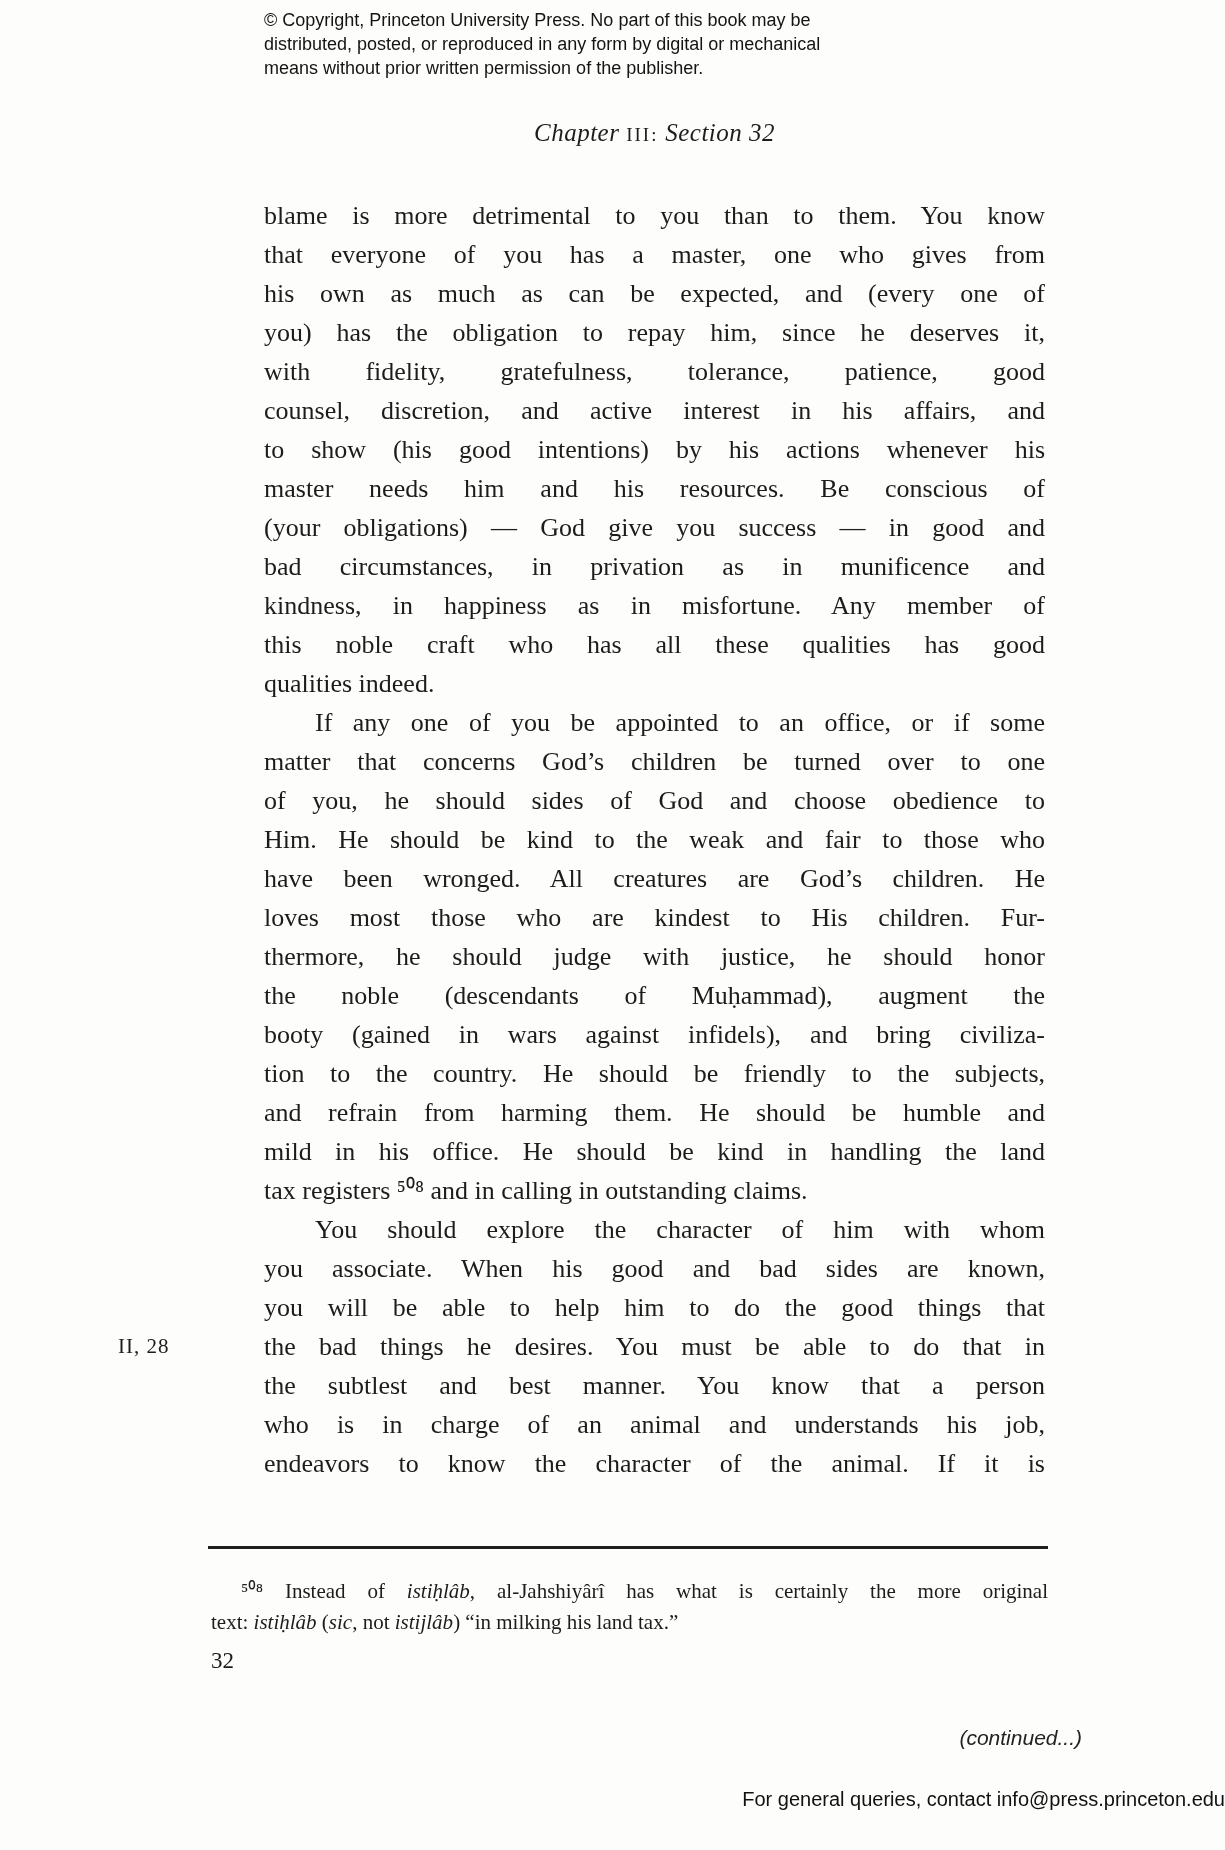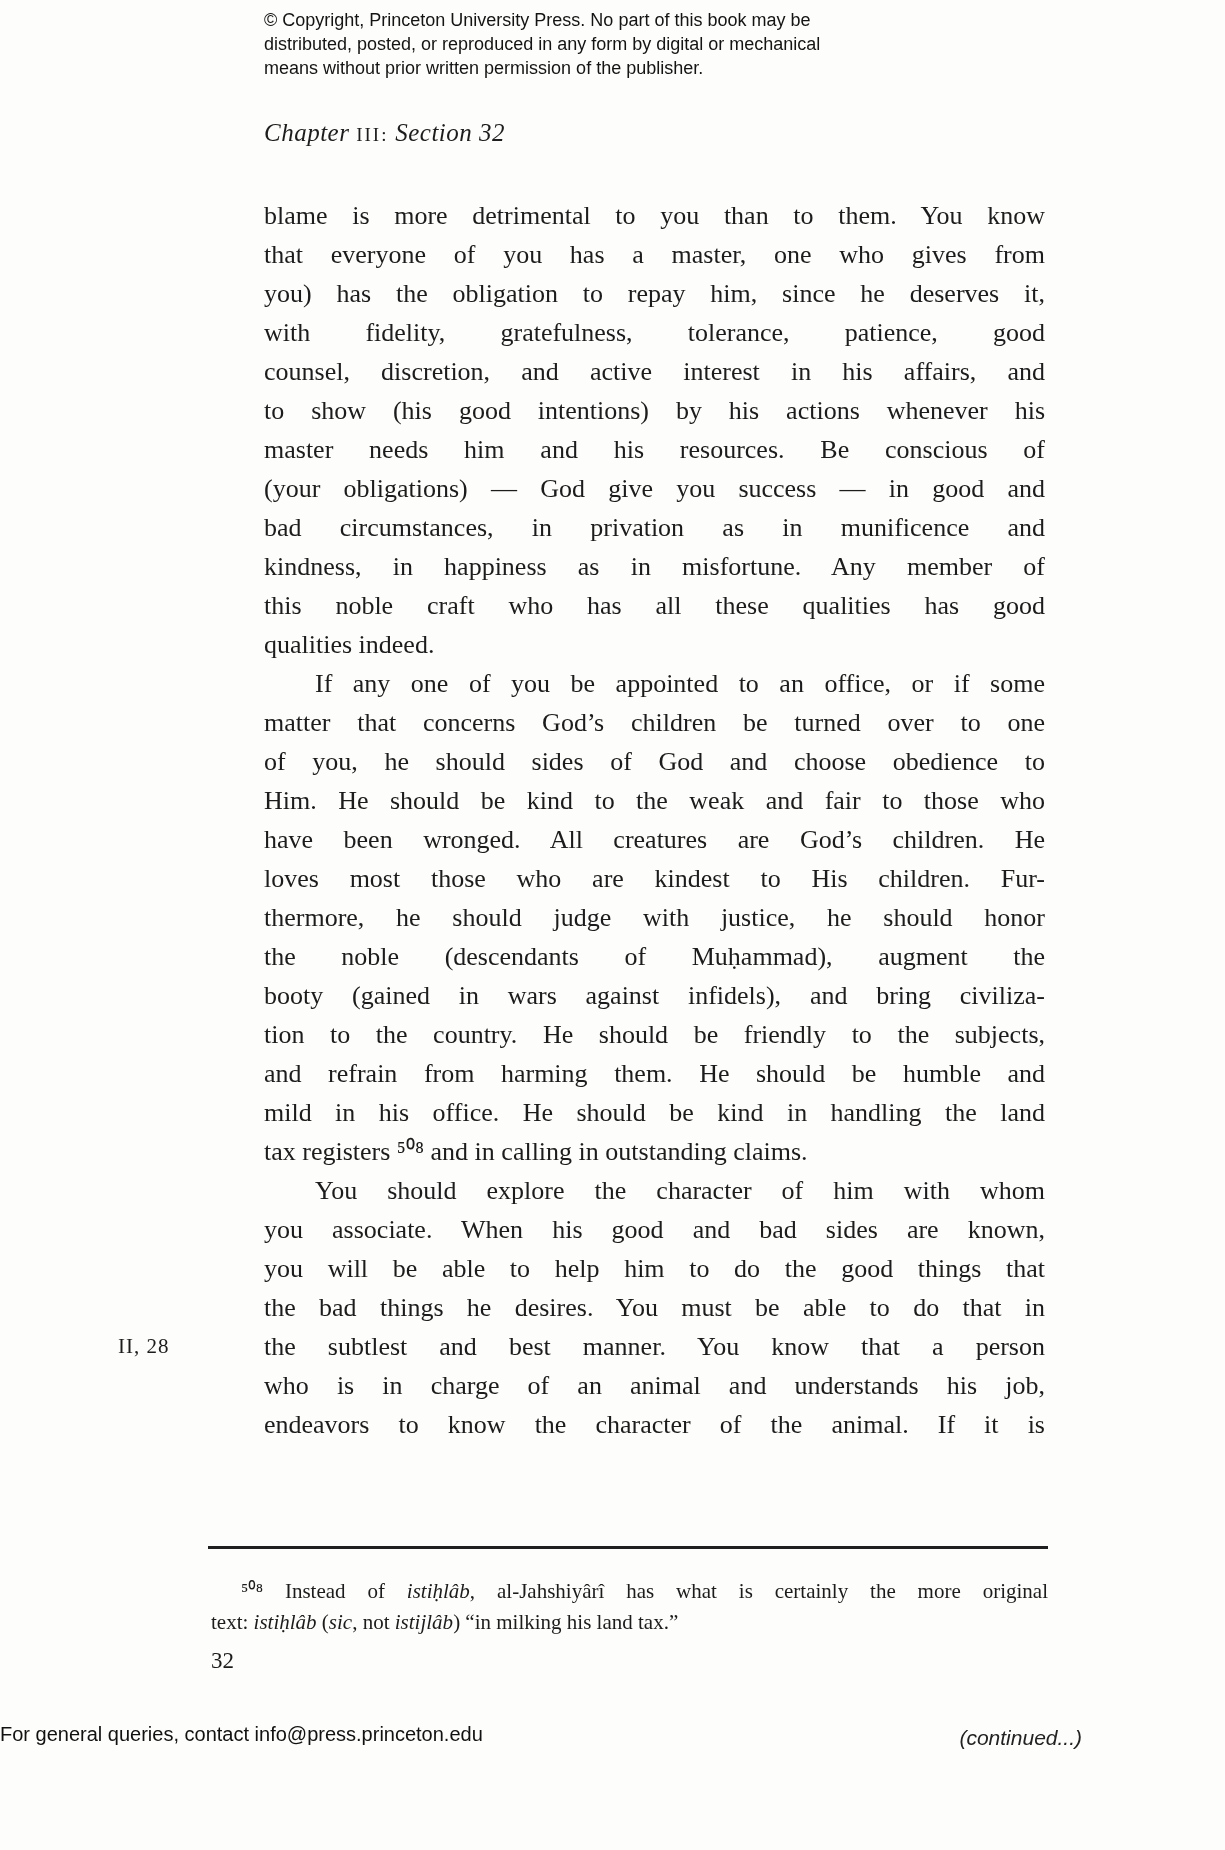--- a/index.html
+++ b/index.html
@@ -17,21 +17,21 @@
   .copyright {
     position: absolute;
     left: 264px; top: 8px; width: 620px;
     font-family: "Liberation Sans", sans-serif;
     font-size: 18px; line-height: 24px; color: #141414;
   }
   .copyright .line { text-align: left; text-align-last: auto; }
   .heading {
     position: absolute;
     left: 264px; top: 118px; width: 781px;
-    text-align: left;
+    text-align: center;
     font-size: 25px; line-height: 30px;
     font-style: italic; color: #1d1d1d;
     letter-spacing: 0.5px;
   }
   .heading .numeral {
     font-style: normal; font-size: 19px; letter-spacing: 2px;
   }
   .body-text {
     position: absolute;
     left: 264px; top: 196px; width: 781px;
@@ -72,22 +72,22 @@
   .continued {
     position: absolute;
     left: 760px; top: 1726px; width: 322px;
     text-align: right;
     font-family: "Liberation Sans", sans-serif;
     font-style: italic;
     font-size: 21px; color: #222;
   }
   .footer {
     position: absolute;
-    left: 0; top: 1723px; width: 1225px;
-    text-align: left;
+    left: 0; top: 1788px; width: 1225px;
+    text-align: right;
     font-family: "Liberation Sans", sans-serif;
     font-size: 20px; color: #111;
   }
 </style>
 </head>
 <body>
 
 <div class="page">
 
   <div class="copyright">
@@ -97,20 +97,21 @@
     </div>
 
   <div class="heading">
     <span>Chapter </span><span class="numeral">III:</span><span> Section 32</span>
   </div>
 
   <div class="body-text">
     <div class="paragraph">
         <div class="line">blame is more detrimental to you than to them. You know</div>
         <div class="line">that everyone of you has a master, one who gives from</div>
+        <div class="line">his own as much as can be expected, and (every one of</div>
         <div class="line">you) has the obligation to repay him, since he deserves it,</div>
         <div class="line">with fidelity, gratefulness, tolerance, patience, good</div>
         <div class="line">counsel, discretion, and active interest in his affairs, and</div>
         <div class="line">to show (his good intentions) by his actions whenever his</div>
         <div class="line">master needs him and his resources. Be conscious of</div>
         <div class="line">(your obligations) — God give you success — in good and</div>
         <div class="line">bad circumstances, in privation as in munificence and</div>
         <div class="line">kindness, in happiness as in misfortune. Any member of</div>
         <div class="line">this noble craft who has all these qualities has good</div>
         <div class="line last">qualities indeed.</div>

